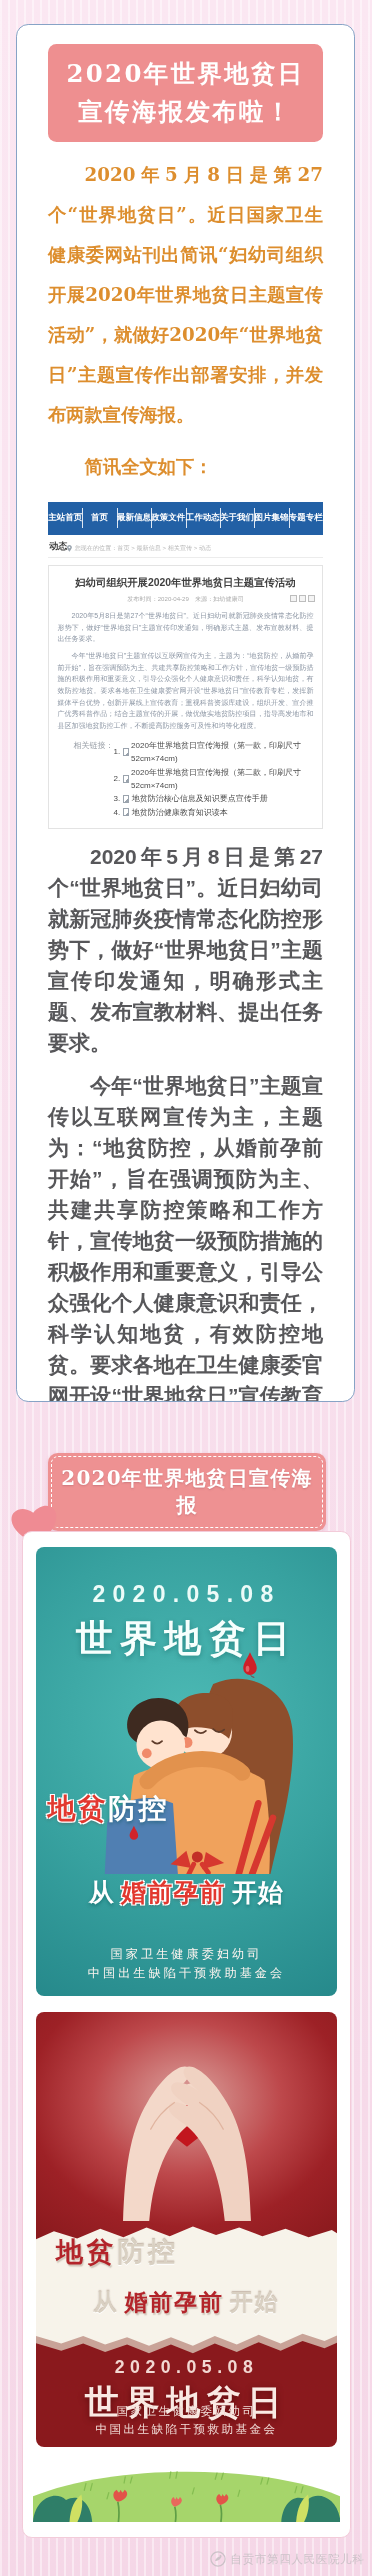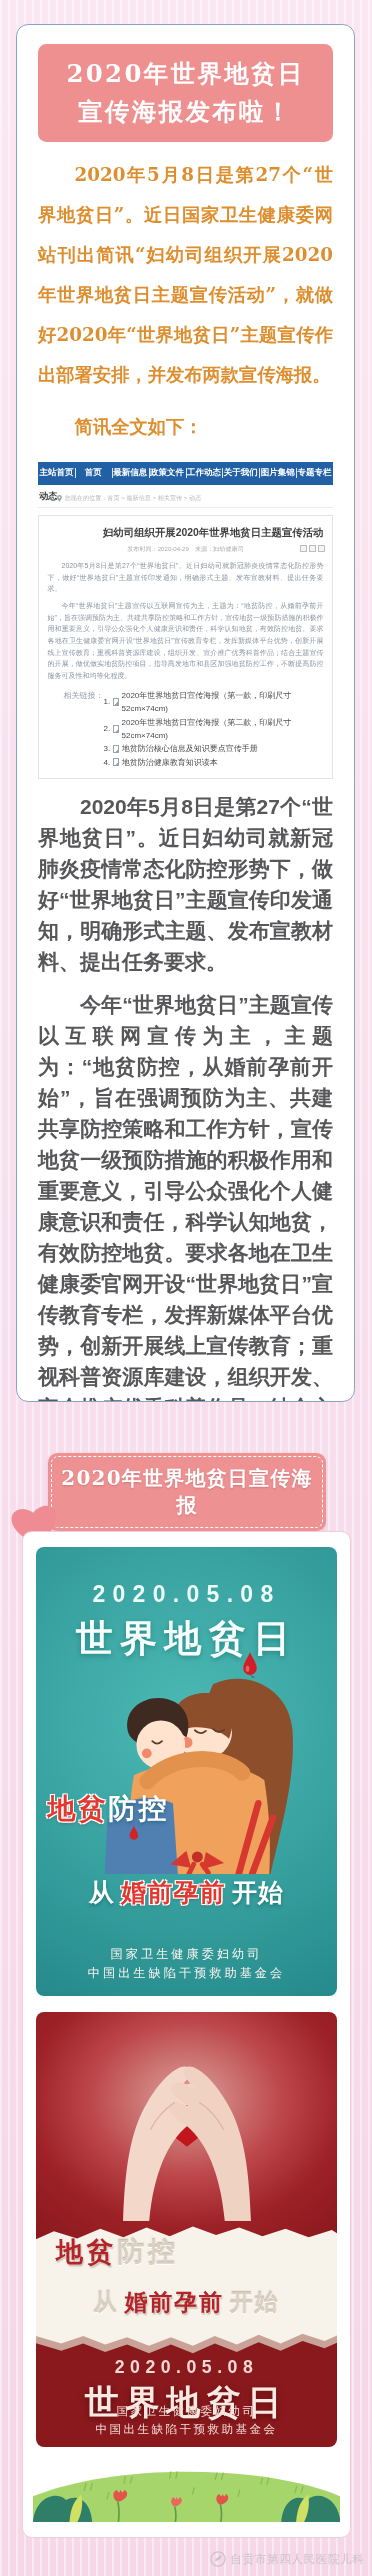--- a/index.html
+++ b/index.html
@@ -8,43 +8,43 @@
     font-family:"Liberation Sans","DejaVu Sans",sans-serif;
     background-color:#f6dbe9;
     background-image:
       repeating-linear-gradient(90deg, rgba(255,255,255,.45) 0 2.4px, rgba(255,255,255,0) 2.4px 8px),
       linear-gradient(180deg,#fbe7f2 0%,#f5d7e7 100%);
   }
   
   .main-card{
     position:absolute;left:16px;top:24.4px;width:339px;height:1378px;
     background:#fff;border:1.8px solid #87a3c6;border-radius:12.2px;
-    box-sizing:border-box;padding:0 21px;display:flex;flex-direction:column;overflow:hidden;
+    box-sizing:border-box;padding:0 31px;display:flex;flex-direction:column;overflow:hidden;
   }
   .banner{
     margin:18.3px 0 0;background:#ee8f90;border-radius:8.5px;color:#fff;text-align:center;
     font-family:"DejaVu Serif","Liberation Serif",serif;font-weight:700;
     font-size:24.4px;line-height:38px;padding:11px 0;letter-spacing:2.4px;
   }
   .intro{
     margin:13.4px 0 0;color:#dd8e2e;font-family:"DejaVu Serif","Liberation Serif",serif;
     font-weight:700;font-size:18.3px;line-height:40px;text-align:justify;text-indent:2em;
   }
   .intro.second{margin-top:12px}
   
   .site{margin-top:8.5px}
   .site-name{color:#c3221f;font-size:19.5px;font-weight:900;letter-spacing:1.8px;font-family:"DejaVu Sans",sans-serif}
-  .navbar{margin-top:6.1px;background:#2260a5;height:23px;display:flex;color:#fff;font-size:8.5px;font-weight:700}
+  .navbar{margin-top:6.1px;background:#2260a5;height:33px;display:flex;color:#fff;font-size:8.5px;font-weight:700}
   .nav-item{flex:1;display:flex;align-items:center;justify-content:center;position:relative;cursor:pointer;white-space:nowrap}
   .nav-item+.nav-item::before{content:"";position:absolute;left:0;top:6.7px;bottom:6.7px;width:0.6px;background:rgba(255,255,255,.85)}
   .crumb-row{display:flex;align-items:flex-end;padding:5.5px 1.2px 3.7px;border-bottom:1.2px solid #ececec}
   .section-label{font-size:9.1px;font-weight:700;color:#3a3a3a}
   .breadcrumb{font-size:6.1px;color:#b5b5b5;display:flex;align-items:center;gap:2.4px}
   .article-box{border:0.6px solid #e3e3e3;margin-top:7.3px;padding:9.8px 8.5px 8.5px;position:relative}
-  .art-title{text-align:right;font-size:10.4px;font-weight:700;color:#3f3f3f}
+  .art-title{text-align:center;font-size:10.4px;font-weight:700;color:#3f3f3f}
   .art-meta{text-align:center;font-size:6.1px;color:#ababab;margin-top:5.5px}
   .art-tools{position:absolute;right:7.3px;top:29px;display:flex;gap:2.4px}
   .tool{width:6.7px;height:6.7px;border:0.6px solid #bdbdbd;background:#f4f4f4;box-sizing:border-box}
   .art-p{font-size:7px;color:#8b95a3;line-height:11.6px;text-align:justify;text-indent:2em;margin:5.5px 0 0}
   .links{display:flex;margin-top:7.3px;font-size:8px;line-height:13.4px;color:#4a4a4a}
   .links-label{color:#9aa0a8;white-space:nowrap;margin-left:16px}
   .link-col{display:flex;flex-direction:column}
   .link-row{display:flex;align-items:center;gap:2.4px;cursor:pointer}
   .clip{width:4.9px;height:6.1px;border:0.6px solid #9aa3ad;display:inline-block;background:linear-gradient(135deg,#fff 70%,#9aa3ad 70%)}
   

